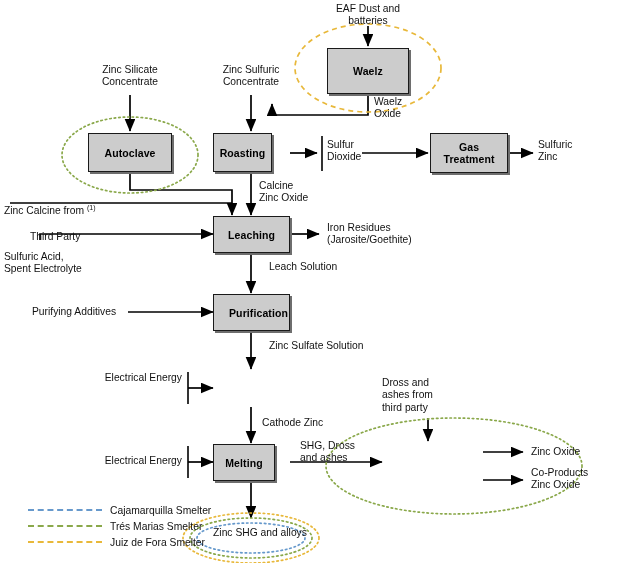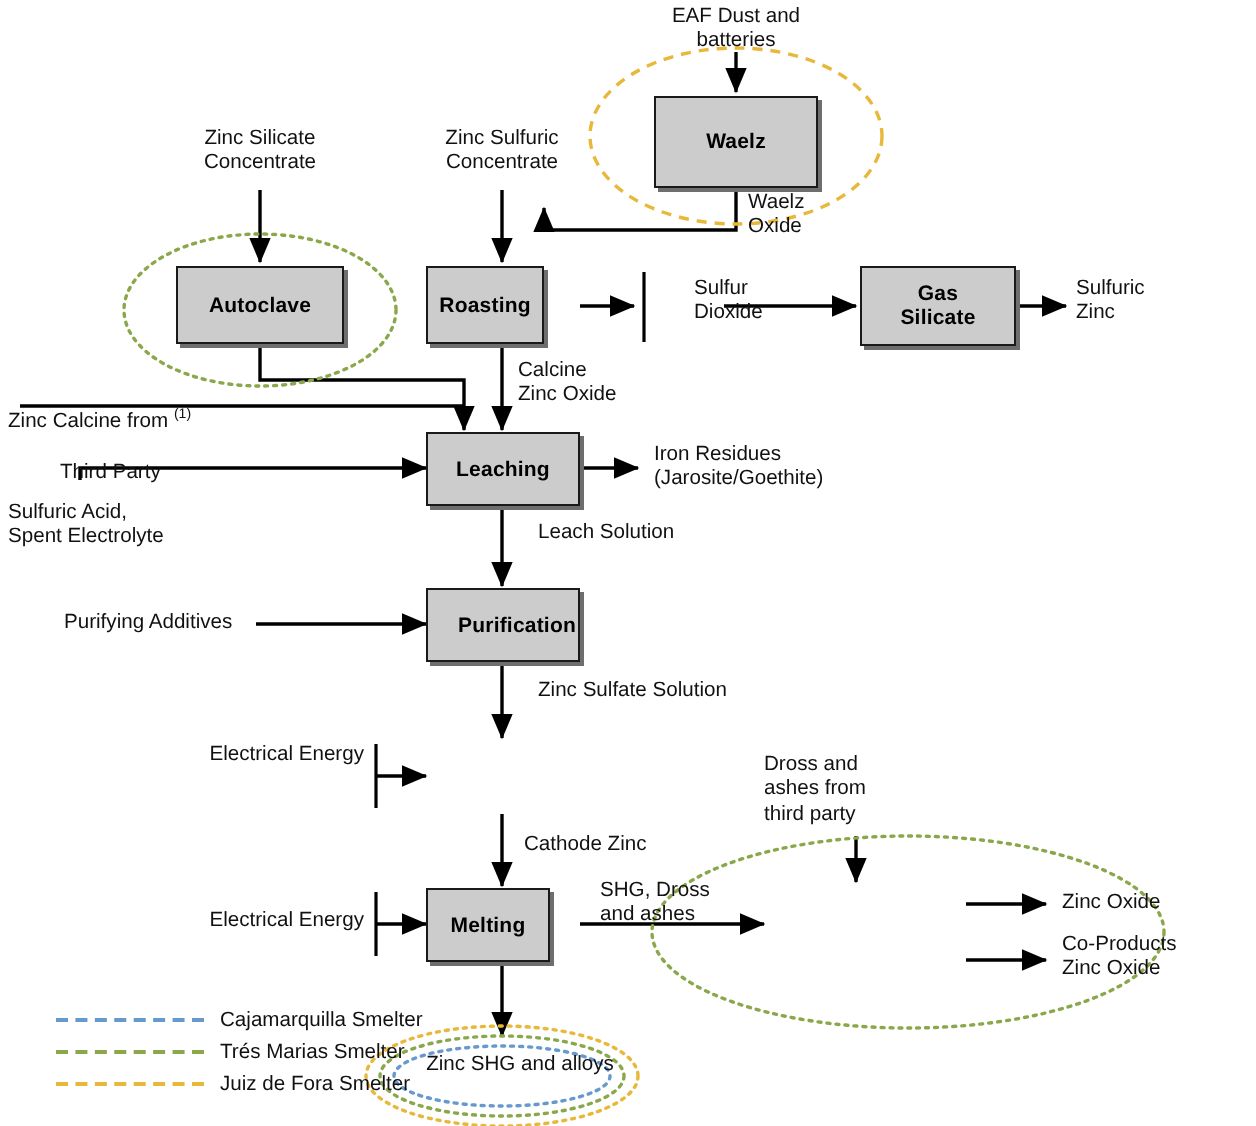--- a/index.html
+++ b/index.html
@@ -114,21 +114,21 @@
     </g>
   </svg>
 
   <div class="pbox" style="left:88px;top:133px;width:84px;height:39px;">Autoclave</div>
 
   <div class="pbox" style="left:213px;top:133px;width:59px;height:39px;">Roasting</div>
 
   <div class="pbox" style="left:327px;top:48px;width:82px;height:46px;">Waelz</div>
 
   <div class="pbox" style="left:430px;top:133px;width:78px;height:40px;white-space:pre-line;">Gas
-Silicate</div>
+Treatment</div>
 
   <div class="pbox" style="left:213px;top:216px;width:77px;height:37px;">Leaching</div>
 
   <div class="pbox" style="left:213px;top:294px;width:77px;height:37px;padding-left:14px;">Purification</div>
 
 
   <div class="pbox" style="left:213px;top:444px;width:62px;height:37px;">Melting</div>
 
 
   <div class="lbl ctr" style="left:80px;top:64px;width:100px;">Zinc Silicate
@@ -136,21 +136,21 @@
 
   <div class="lbl ctr" style="left:201px;top:64px;width:100px;">Zinc Sulfuric
 Concentrate</div>
 
   <div class="lbl ctr" style="left:318px;top:3px;width:100px;">EAF Dust and
 batteries</div>
 
   <div class="lbl" style="left:374px;top:96px;">Waelz
 Oxide</div>
 
-  <div class="lbl" style="left:327px;top:139px;margin-left:20px;">Sulfur
+  <div class="lbl" style="left:327px;top:139px;">Sulfur
 Dioxide</div>
 
   <div class="lbl" style="left:538px;top:139px;">Sulfuric
 Zinc</div>
 
   <div class="lbl" style="left:259px;top:180px;">Calcine
 Zinc Oxide</div>
 
   <div class="lbl" style="left:4px;top:188px;width:120px;line-height:13px;">
     <span>Zinc Calcine from </span><span class="sup">(1)</span><br>

